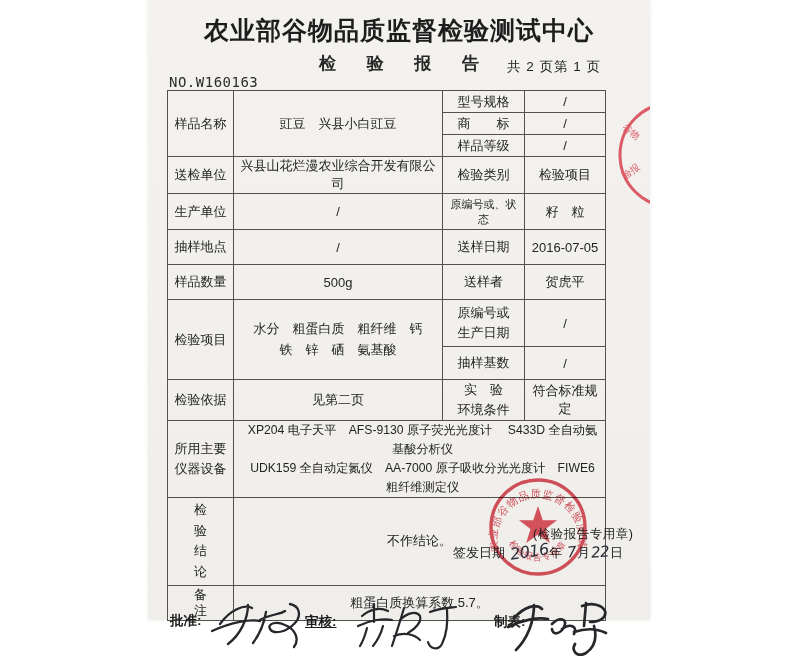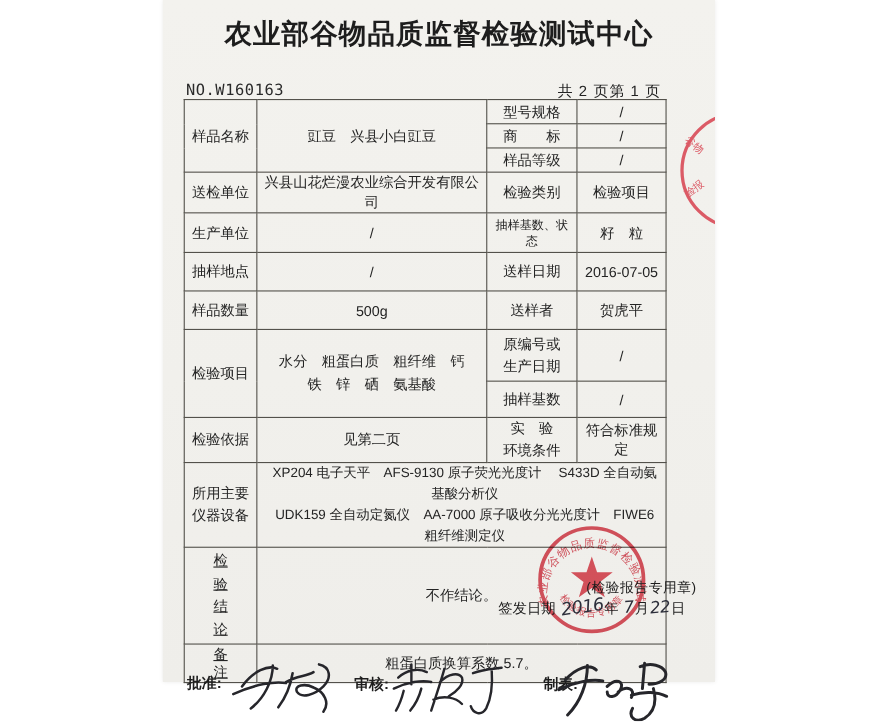--- a/index.html
+++ b/index.html
@@ -18,35 +18,35 @@
   }
   .doc-title{
     position:absolute;left:0;top:52px;width:100%;text-align:center;
     font-size:17px;font-weight:bold;color:#262626;letter-spacing:13px;text-indent:13px;white-space:nowrap;
   }
   .report-no{
     position:absolute;left:21px;top:74px;font-family:"DejaVu Sans Mono","Liberation Mono",monospace;
     font-size:14px;color:#2a2a2a;letter-spacing:.5px;
   }
   .page-info{
-    position:absolute;right:49px;top:74px;font-size:13.5px;color:#232323;letter-spacing:1px;margin-left:19px;
+    position:absolute;right:49px;top:58px;font-size:13.5px;color:#232323;letter-spacing:1px;margin-left:19px;
   }
   table.report{
     position:absolute;left:19px;top:90px;width:438px;border-collapse:collapse;table-layout:fixed;
     font-size:13px;color:#242424;
   }
   table.report td{
     border:1px solid #53514b;padding:0 3px;text-align:center;vertical-align:middle;
     overflow:hidden;
   }
   td.cell-left{text-align:left;padding-left:11px;}
   td.cell-top{vertical-align:top;padding-top:9px;}
   .pre{white-space:pre-line;line-height:1.55;}
   .small{font-size:11px;letter-spacing:0;}
-  .vstack{display:inline-block;width:1.05em;word-break:break-all;line-height:1.6;text-align:center;text-decoration:underline;}
+  .vstack{display:inline-block;width:1.05em;word-break:break-all;line-height:1.6;text-align:center;}
   .vstack2{line-height:1.25;}
   tr.remarks-row td{border-top-color:#7d96b0;}
   
   .overlay-note{
     position:absolute;left:346px;top:526px;font-size:12.5px;color:#1c1c1c;letter-spacing:.5px;white-space:nowrap;padding-left:39px;
   }
   .issue-line{
     position:absolute;left:305px;top:542px;font-size:13px;color:#1c1c1c;white-space:nowrap;
   }
   .hw{
@@ -59,20 +59,21 @@
   .sig{position:absolute;}
   .sig path{fill:none;stroke:#26262b;stroke-linecap:round;stroke-linejoin:round;}
 </style>
 </head>
 <body>
 
 <div class="canvas">
   <div class="page">
 
     <div class="org-title">农业部谷物品质监督检验测试中心</div>
+    <div class="doc-title">检 验 报 告</div>
     <div class="report-no">NO.W160163</div>
     <div class="page-info">共 2 页第 1 页</div>
 
     <table class="report">
       <colgroup>
           <col style="width:66px">
           <col style="width:209px">
           <col style="width:82px">
           <col style="width:81px">
         </colgroup>
@@ -93,21 +94,21 @@
       </tr>
       <tr style="height:31px">
         <td>送检单位</td>
         <td class="cell-left">兴县山花烂漫农业综合开发有限公司</td>
         <td>检验类别</td>
         <td>检验项目</td>
       </tr>
       <tr style="height:36px">
         <td>生产单位</td>
         <td>/</td>
-        <td class="small">抽样基数、状态</td>
+        <td class="small">原编号或、状态</td>
         <td>籽　粒</td>
       </tr>
       <tr style="height:35px">
         <td>抽样地点</td>
         <td>/</td>
         <td>送样日期</td>
         <td>2016-07-05</td>
       </tr>
       <tr style="height:35px">
         <td>样品数量</td>
@@ -177,21 +178,21 @@
     <svg class="stamp-corner" viewBox="0 0 38 110">
       <circle cx="60" cy="55" r="52" fill="none" stroke="#d8414f" stroke-width="3"></circle>
       <text x="11" y="31" font-size="9.5" fill="#d8414f" transform="rotate(38 14 28)">谷物</text>
       <text x="10" y="78" font-size="9.5" fill="#d8414f" transform="rotate(-36 14 74)">验报</text>
     </svg>
 
     <div class="footer-label" style="left:22px;top:612px;">批准:</div>
     <svg class="sig" style="left:58px;top:594px;width:110px;height:58px;" viewBox="0 0 110 58">
       <path stroke-width="2.3" d="M14 30 C24 16 38 10 46 14 M6 37 C26 28 44 25 54 27 M42 11 C42 25 34 41 22 50 M60 18 C58 30 53 41 47 49 M54 26 C64 20 73 21 79 17 M84 10 C94 12 96 22 88 30 C80 38 68 41 64 35 C61 29 71 27 79 31 C89 35 94 45 88 53"></path>
     </svg>
-    <div class="footer-label" style="left:174px;top:613px;">审核:</div>
+    <div class="footer-label" style="left:157px;top:613px;text-decoration:underline;">审核:</div>
     <svg class="sig" style="left:204px;top:596px;width:115px;height:55px;" viewBox="0 0 115 55">
       <path stroke-width="2.2" d="M10 20 C18 13 28 11 36 15 M22 8 L22 26 M6 30 C18 24 32 22 40 24 M15 32 C13 40 11 45 8 50 M31 30 C29 38 25 45 21 50 M52 12 C48 26 44 38 40 50 M48 24 C56 16 65 15 68 20 C70 26 63 33 56 37 M42 40 C52 36 62 38 68 44 M78 16 C88 12 98 12 104 11 M95 13 C96 27 94 40 90 48 C86 55 78 53 76 46"></path>
     </svg>
     <div class="footer-label" style="left:346px;top:613px;">制表:</div>
     <svg class="sig" style="left:354px;top:594px;width:108px;height:62px;" viewBox="0 0 108 62">
       <path stroke-width="2.7" d="M12 24 C22 13 34 9 40 15 M6 33 C20 26 36 23 46 25 M32 11 C32 27 26 44 14 56 M50 30 C58 22 66 25 62 33 C58 41 50 41 50 35 M60 35 C68 29 76 32 72 40 M80 12 C90 8 100 11 103 17 C105 24 97 28 88 28 M84 9 L82 32 M72 38 C84 34 96 35 104 39 M92 32 C95 43 93 53 84 59 C75 64 69 57 73 50"></path>
     </svg>
 
   </div>
 </div>

